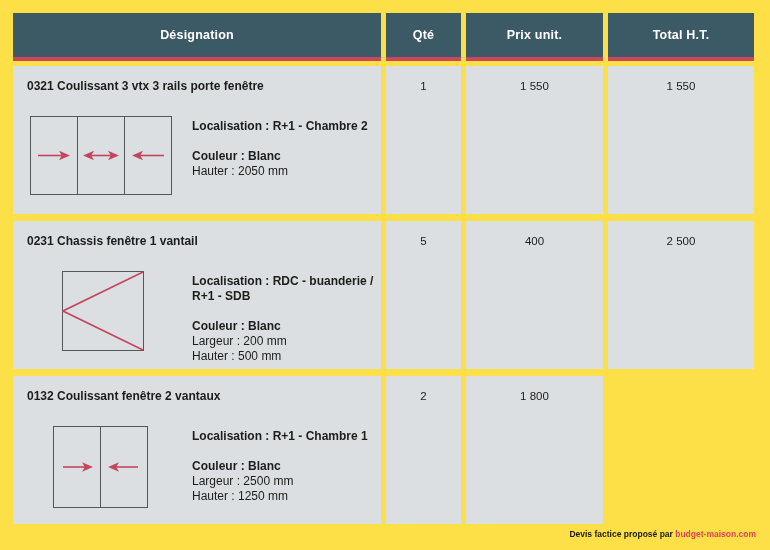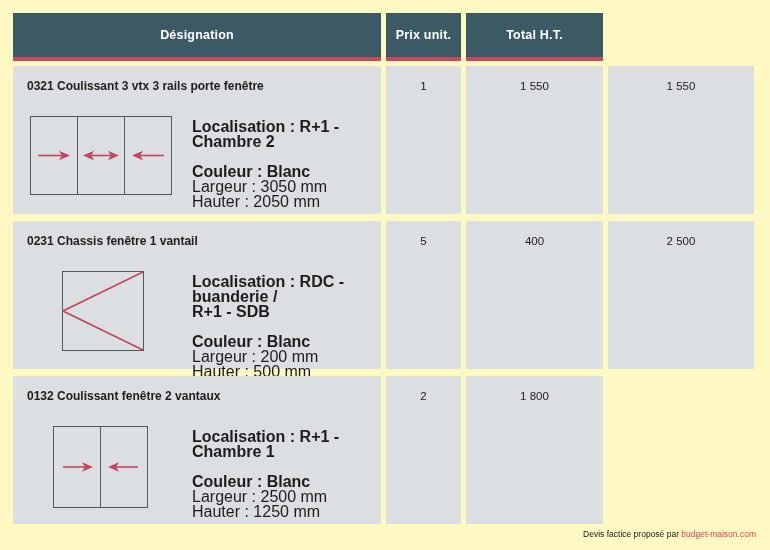--- a/index.html
+++ b/index.html
@@ -1,18 +1,18 @@
 <!DOCTYPE html>
 <html><head>
 <meta charset="utf-8">
 <style>
   * { margin:0; padding:0; box-sizing:border-box; }
   html,body { width:770px; height:550px; background:#ffffff;
     font-family:"Liberation Sans", sans-serif; overflow:hidden; }
-  .page { position:relative; width:770px; height:550px; background:#fef9c3; }
+  .page { position:relative; width:770px; height:550px; background:#fde047; }
 
   .quote-table { position:absolute; left:13px; top:13px; width:742px; }
 
   .grid-row { display:grid; grid-template-columns:368px 75px 137px 146px; column-gap:5px; }
 
   
   .header-row { margin-bottom:5px; }
   .header-cell { background:#3c5a66; color:#ffffff; height:48px;
     border-bottom:4px solid #c8485e; display:flex; align-items:center;
     justify-content:center; font-weight:bold; font-size:12.5px; letter-spacing:0.2px; }
@@ -22,37 +22,38 @@
   .body-cell { background:#dbdfe2; height:148px; color:#1d1d1b; }
   .num-cell { text-align:center; padding-top:14px; font-size:11.5px; }
 
   .desig-cell { position:relative; }
   .item-title { position:absolute; top:13px; left:14px; font-size:12px; font-weight:bold; }
   .figure { position:absolute; top:50px; }
   .fig-1 { left:17px; }
   .fig-2 { left:49px; }
   .fig-3 { left:40px; }
   .details { position:absolute; top:53px; left:179px; width:189px;
-    font-size:16px; line-height:15px; }
+    font-size:12px; line-height:15px; }
   .detail-loc { font-weight:bold; white-space:pre-line; margin-bottom:15px; }
   .detail-color { font-weight:bold; }
 
   
   .footer { position:absolute; top:529px; right:14px; font-size:8.5px;
-    font-weight:normal; color:#1a1a1a; }
+    font-weight:bold; color:#1a1a1a; }
   .footer a { color:#dd4257; text-decoration:none; }
 </style>
 </head>
 <body>
 
 <div class="page">
   <div class="quote-table">
 
     <div class="grid-row header-row">
       <div class="header-cell">Désignation</div>
+      <div class="header-cell">Qté</div>
       <div class="header-cell">Prix unit.</div>
       <div class="header-cell">Total H.T.</div>
     </div>
 
     <div class="grid-row item-row">
       <div class="body-cell desig-cell">
         <div class="item-title">0321 Coulissant 3 vtx 3 rails porte fenêtre</div>
         <span class="figure fig-1">
           <svg width="142" height="79" viewBox="0 0 142 79">
             <rect x="0.5" y="0.5" width="141" height="78" fill="none" stroke="#53575a" stroke-width="1"></rect>
@@ -65,21 +66,20 @@
               <polygon points="89,39.5 78,34.7 80.8,39.5 78,44.3" stroke="none"></polygon>
               <polygon points="53,39.5 64,34.7 61.2,39.5 64,44.3" stroke="none"></polygon>
               <line x1="109" y1="39.5" x2="134" y2="39.5" stroke-width="1.6"></line>
               <polygon points="102,39.5 113,34.7 110.2,39.5 113,44.3" stroke="none"></polygon>
             </g>
           </svg>
         </span>
         <div class="details">
           <div class="detail-loc">Localisation : R+1 - Chambre 2</div>
           <div class="detail-color">Couleur : Blanc</div>
-          <div>Largeur : 3050 mm</div>
           <div>Hauter : 2050 mm</div>
         </div>
       </div>
       <div class="body-cell num-cell">1</div>
       <div class="body-cell num-cell">1 550</div>
       <div class="body-cell num-cell">1 550</div>
     </div>
 
     <div class="grid-row item-row">
       <div class="body-cell desig-cell">

